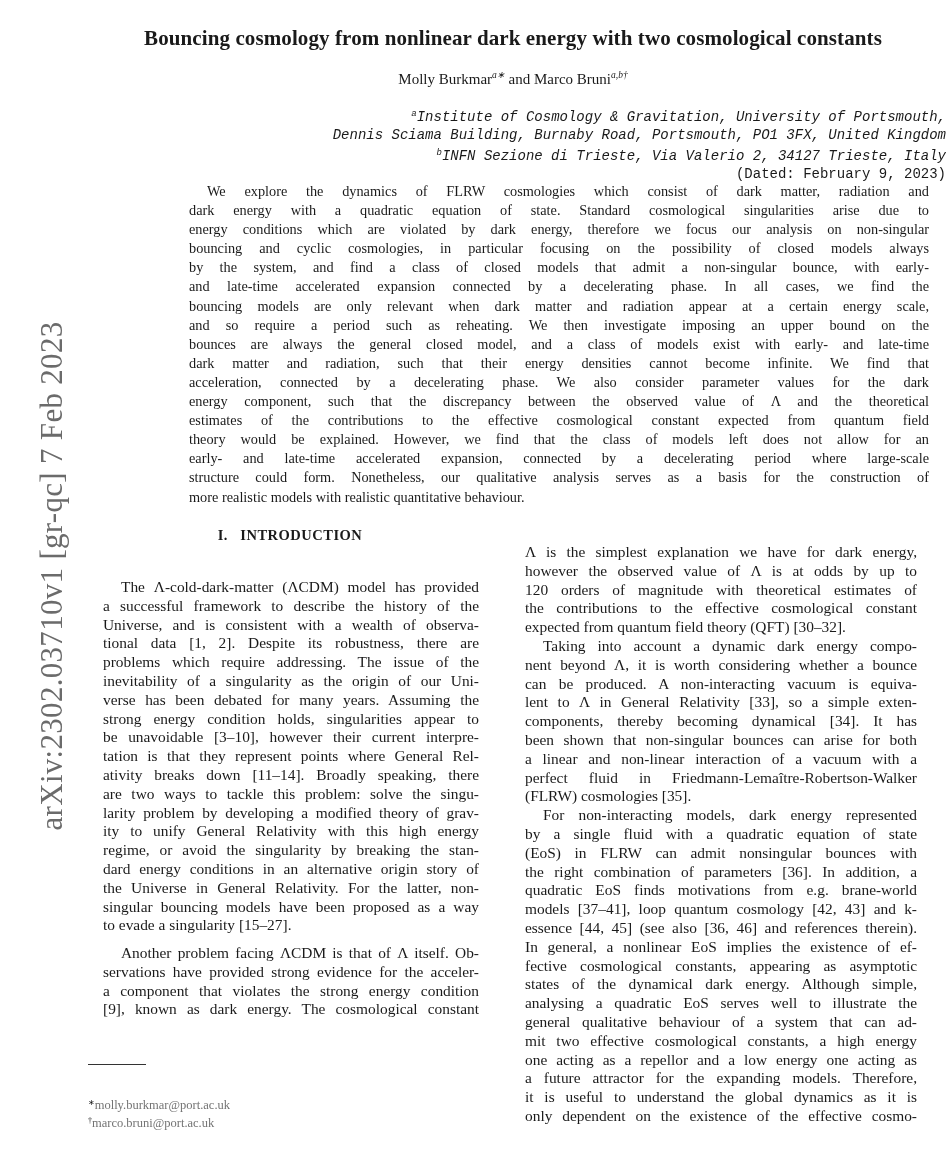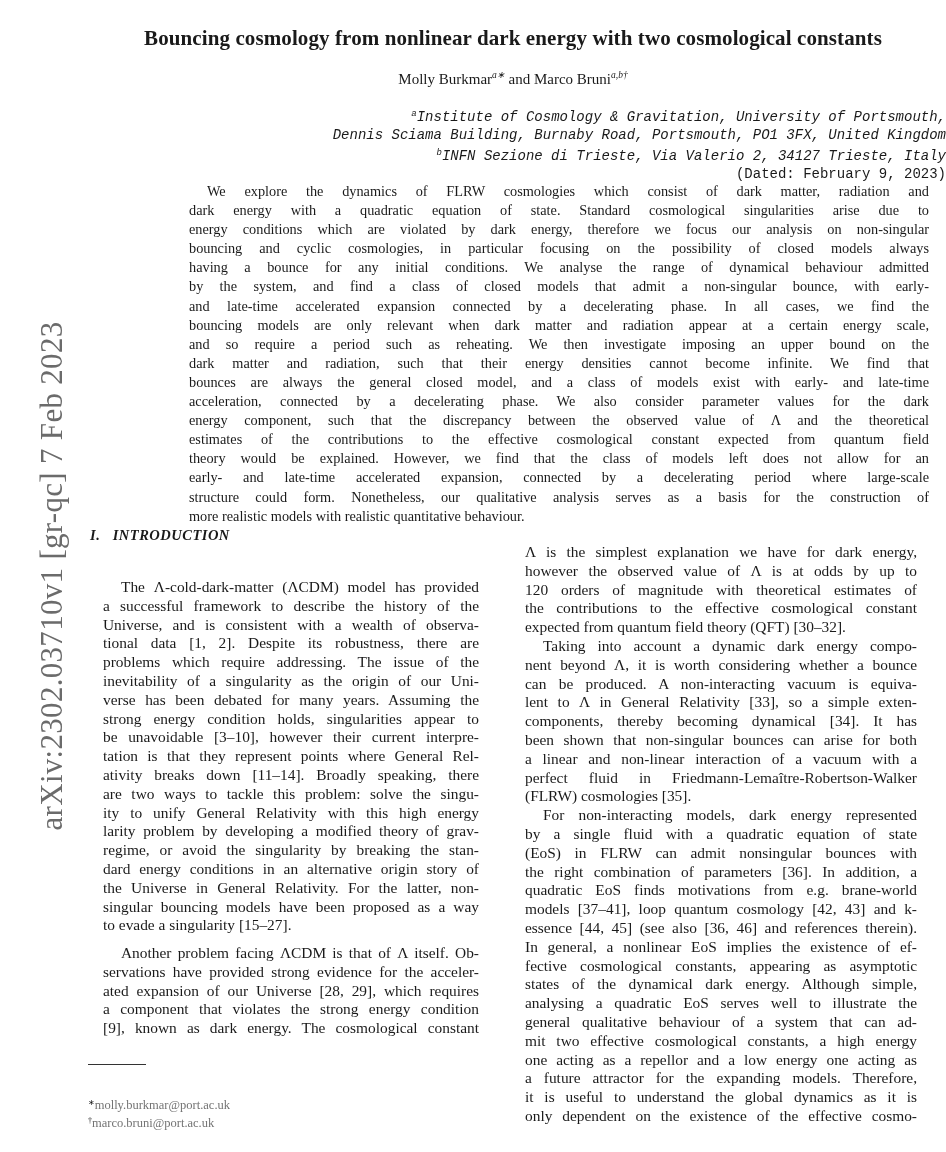--- a/index.html
+++ b/index.html
@@ -34,22 +34,22 @@
   .line.last { text-align-last: left; }
   .abstract .line:first-child { padding-left: 18px; }
   .arxiv {
     position: absolute; left: 52px; top: 576px;
     transform: translate(-50%, -50%) rotate(-90deg);
     white-space: nowrap;
     font-family: "Liberation Serif", serif; font-size: 31px; color: #6b6b6b;
     letter-spacing: 0.3px;
   }
   .section-heading {
-    position: absolute; left: 90px; top: 527px; width: 400px; text-align: left;
-    font-family: "Liberation Serif", serif; font-weight: bold; font-size: 14.5px; letter-spacing: 0.5px; font-style: italic;
+    position: absolute; left: 90px; top: 527px; width: 400px; text-align: center;
+    font-family: "Liberation Serif", serif; font-weight: bold; font-size: 14.5px; letter-spacing: 0.5px;
   }
   .col {
     position: absolute; font-family: "Liberation Serif", serif; font-size: 15.4px; line-height: 18.8px;
   }
   .col-left-1 { left: 103px; top: 578px; width: 376px; }
   .col-left-2 { left: 103px; top: 944px; width: 376px; }
   .col-right { left: 525px; top: 526px; width: 392px; margin-top: 17px; }
   .col .line { height: 18.8px; }
   .indent { padding-left: 18px; }
   .fn-rule {
@@ -83,27 +83,26 @@
     <span class="it">Dennis Sciama Building, Burnaby Road, Portsmouth, PO1 3FX, United Kingdom</span>
     <span class="it"><sup>b</sup><span>INFN Sezione di Trieste, Via Valerio 2, 34127 Trieste, Italy</span></span>
     <span class="dated">(Dated: February 9, 2023)</span>
   </div>
 
   <div class="abstract" id="abstract">
       <span class="line">We explore the dynamics of FLRW cosmologies which consist of dark matter, radiation and</span>
       <span class="line">dark energy with a quadratic equation of state. Standard cosmological singularities arise due to</span>
       <span class="line">energy conditions which are violated by dark energy, therefore we focus our analysis on non-singular</span>
       <span class="line">bouncing and cyclic cosmologies, in particular focusing on the possibility of closed models always</span>
-      <span class="line">having a bounce for any initial conditions. We analyse the range of dynamical behaviour admitted</span>
       <span class="line">by the system, and find a class of closed models that admit a non-singular bounce, with early-</span>
       <span class="line">and late-time accelerated expansion connected by a decelerating phase. In all cases, we find the</span>
       <span class="line">bouncing models are only relevant when dark matter and radiation appear at a certain energy scale,</span>
       <span class="line">and so require a period such as reheating. We then investigate imposing an upper bound on the</span>
+      <span class="line">bounces are always the general closed model, and a class of models exist with early- and late-time</span>
       <span class="line">dark matter and radiation, such that their energy densities cannot become infinite. We find that</span>
-      <span class="line">bounces are always the general closed model, and a class of models exist with early- and late-time</span>
       <span class="line">acceleration, connected by a decelerating phase. We also consider parameter values for the dark</span>
       <span class="line">energy component, such that the discrepancy between the observed value of Λ and the theoretical</span>
       <span class="line">estimates of the contributions to the effective cosmological constant expected from quantum field</span>
       <span class="line">theory would be explained. However, we find that the class of models left does not allow for an</span>
       <span class="line">early- and late-time accelerated expansion, connected by a decelerating period where large-scale</span>
       <span class="line">structure could form. Nonetheless, our qualitative analysis serves as a basis for the construction of</span>
       <span class="line last">more realistic models with realistic quantitative behaviour.</span>
     </div>
 
   <div class="section-heading">
@@ -116,32 +115,31 @@
       <span class="line">Universe, and is consistent with a wealth of observa-</span>
       <span class="line">tional data [1, 2].  Despite its robustness, there are</span>
       <span class="line">problems which require addressing.  The issue of the</span>
       <span class="line">inevitability of a singularity as the origin of our Uni-</span>
       <span class="line">verse has been debated for many years.  Assuming the</span>
       <span class="line">strong energy condition holds, singularities appear to</span>
       <span class="line">be unavoidable [3–10], however their current interpre-</span>
       <span class="line">tation is that they represent points where General Rel-</span>
       <span class="line">ativity breaks down [11–14].  Broadly speaking, there</span>
       <span class="line">are two ways to tackle this problem:  solve the singu-</span>
+      <span class="line">larity problem by developing a modified theory of grav-</span>
       <span class="line">ity to unify General Relativity with this high energy</span>
-      <span class="line">larity problem by developing a modified theory of grav-</span>
       <span class="line">regime, or avoid the singularity by breaking the stan-</span>
       <span class="line">dard energy conditions in an alternative origin story of</span>
       <span class="line">the Universe in General Relativity. For the latter, non-</span>
       <span class="line">singular bouncing models have been proposed as a way</span>
       <span class="line last">to evade a singularity [15–27].</span>
     </div>
   <div class="col col-left-2" id="left2">
       <span class="line indent">Another problem facing ΛCDM is that of Λ itself. Ob-</span>
       <span class="line">servations have provided strong evidence for the acceler-</span>
-      <span class="line">ated expansion of our Universe [28, 29], which requires</span>
       <span class="line">a component that violates the strong energy condition</span>
       <span class="line">[9], known as dark energy.  The cosmological constant</span>
     </div>
   <div class="col col-right" id="right">
       <span class="line">Λ is the simplest explanation we have for dark energy,</span>
       <span class="line">however the observed value of Λ is at odds by up to</span>
       <span class="line">120 orders of magnitude with theoretical estimates of</span>
       <span class="line">the contributions to the effective cosmological constant</span>
       <span class="line last">expected from quantum field theory (QFT) [30–32].</span>
       <span class="line indent">Taking into account a dynamic dark energy compo-</span>

